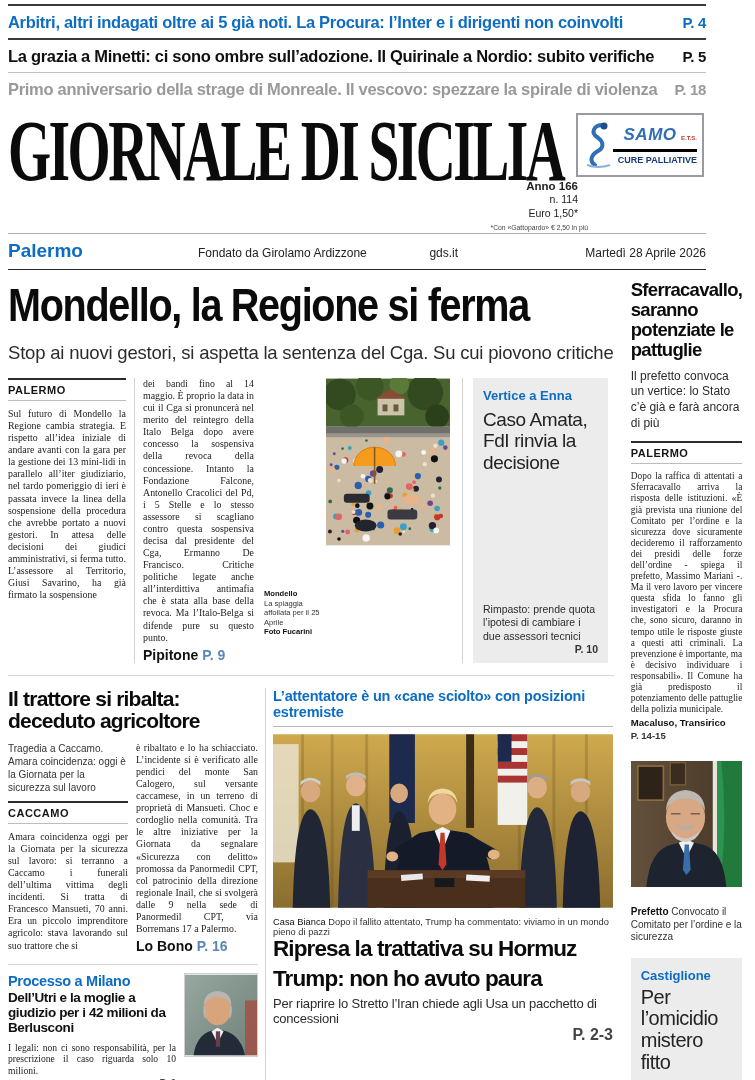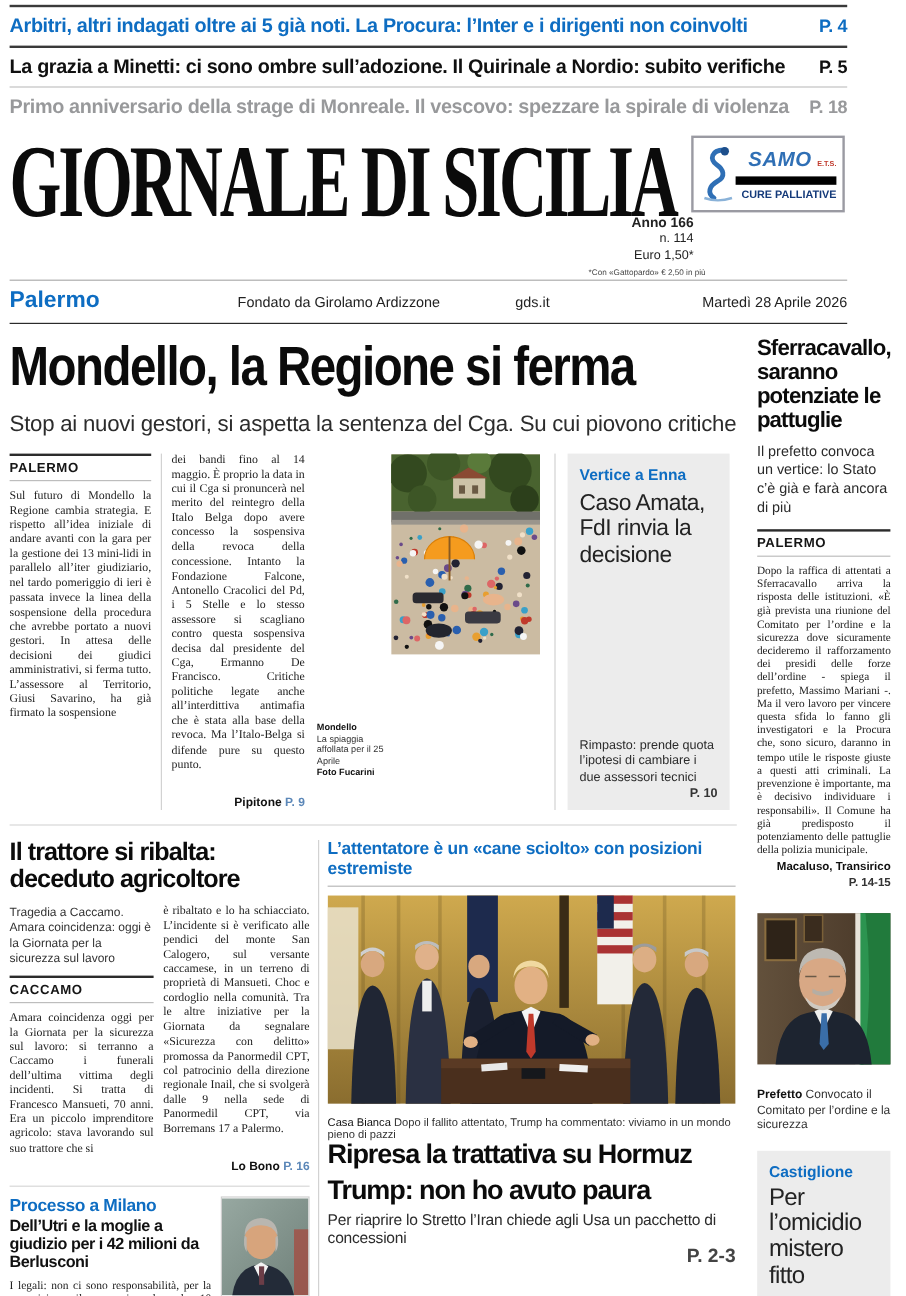--- a/index.html
+++ b/index.html
@@ -23,21 +23,21 @@
   
   .masthead { position:relative; height:128px; }
   .mast-title { position:absolute; left:0; top:-4px; font-family:"Liberation Serif", serif;
     font-weight:bold; font-size:86px; letter-spacing:-4px; white-space:nowrap;
     transform:scaleX(.645); transform-origin:left top; color:#0b0b0b; }
   .samo-box { position:absolute; right:2px; top:8px; width:128px; height:64px;
     border:2px solid #9a9aa2; background:#fff; padding:4px 5px; display:flex; align-items:center; }
   .samo-text { flex:1; text-align:right; }
   .samo-name { font-size:17px; font-weight:bold; font-style:italic; color:#2f6fb5; letter-spacing:.5px; }
   .samo-ets { font-size:6px; color:#c0392b; font-weight:bold; }
-  .samo-tag { font-size:9px; font-weight:bold; color:#143a7a; border-top:7px solid #000000; margin-top:4px; padding-top:3px; }
+  .samo-tag { font-size:9px; font-weight:bold; color:#143a7a; border-top:3px solid #000000; margin-top:4px; padding-top:3px; }
   .pubinfo { position:absolute; right:128px; top:74px; text-align:right; line-height:1.25; font-size:10.5px; color:#222; }
   .pubinfo .b { font-weight:bold; font-size:11.5px; }
   .pubnote { position:absolute; right:118px; top:119px; font-size:6.8px; color:#444; }
 
   
   .dateline { display:flex; align-items:baseline; border-top:1px solid #adadad;
     border-bottom:1px solid #2b2b2b; padding:6px 0 7px 0; }
   .d-ed { width:190px; font-size:19px; font-weight:bold; color:#0e6dc2; }
   .d-f  { flex:1.2; font-size:12px; color:#222; }
   .d-s  { flex:1; text-align:center; font-size:12px; color:#222; }
@@ -51,21 +51,21 @@
 
   .h1 { font-weight:bold; font-size:46px; letter-spacing:-1.5px; white-space:nowrap;
         transform:scaleX(.86); transform-origin:left; color:#0b0b0b; }
   .deck1 { font-size:18.5px; color:#2c2c2c; margin-top:10px; letter-spacing:-0.2px; }
 
   .lead-row { display:flex; margin-top:14px; border-bottom:1px solid #d7d7d7; padding-bottom:12px; }
   .kicker { font-size:11px; font-weight:bold; letter-spacing:.5px; color:#151515;
     border-top:2px solid #2b2b2b; border-bottom:1px solid #bdbdbd; padding:4px 0; margin-bottom:7px; }
   .bodytext { font-family:"Liberation Serif", serif; font-size:9.9px; line-height:1.22;
     text-align:justify; color:#1c1c1c; }
-  .byline { text-align:right; font-size:10px; margin-top:20px; }
+  .byline { font-size:14px; margin-top:3px; }
   .byline .by { font-weight:bold; color:#111; }
   .byline .pg { color:#5b87b8; font-weight:bold; }
 
   .lcol1 { width:118px; }
   .lcol2 { width:128px; padding:0 8px; border-left:1px solid #d2d2d2; margin-left:8px; }
   .capcol { width:64px; display:flex; flex-direction:column; justify-content:flex-end; padding:0 4px 26px 2px; }
   .caption { font-size:7.6px; line-height:1.25; color:#333; }
   .caption .ct { font-weight:bold; color:#111; }
   .photocol { width:124px; }
   .ennacol { width:146px; margin-left:12px; border-left:1px solid #d2d2d2; padding-left:10px; }
@@ -101,21 +101,21 @@
   .cap2 .ct { font-weight:normal; color:#111; }
   .h2b { font-weight:bold; font-size:22.5px; letter-spacing:-0.9px; line-height:1.06; color:#0b0b0b; margin-top:6px; white-space:nowrap; }
   .deck3 { font-size:13px; color:#2c2c2c; margin-top:6px; letter-spacing:-0.2px; }
   .pg-r { text-align:right; font-weight:bold; font-size:16px; color:#444; }
 
   
   .sb-h2 { font-weight:bold; font-size:18.5px; letter-spacing:-0.7px; line-height:1.08; color:#0b0b0b; }
   .sb-deck { font-size:12px; line-height:1.3; color:#2a2a2a; margin-top:9px; }
   .sb-kick { margin-top:10px; }
   .sb-body { font-family:"Liberation Serif", serif; font-size:9.4px; line-height:1.18; text-align:justify; color:#1c1c1c; }
-  .sb-byline { text-align:right; font-size:9.6px; font-weight:bold; margin-top:2px; line-height:1.3; }
+  .sb-byline { text-align:left; font-size:9.6px; font-weight:bold; margin-top:2px; line-height:1.3; }
   .sb-byline .pg { display:block; color:#333; }
   .sb-photo { width:100%; height:148px; margin-top:8px; }
   .sb-cap { font-size:10px; color:#333; margin-top:4px; line-height:1.25; }
   .sb-cap .ct { font-weight:bold; color:#111; }
   .sb-box { background:#ececec; margin-top:14px; padding:10px 10px 8px 10px; }
   .sb-box .bh { font-size:20px; letter-spacing:-0.5px; line-height:1.08; color:#232323; margin-top:4px; }
   .sb-box .bb { text-align:right; font-size:10px; margin-top:8px; }
   .sb-box .bb .by { font-weight:bold; }
   .sb-box .bb .pg { color:#5b87b8; font-weight:bold; }
 </style>

